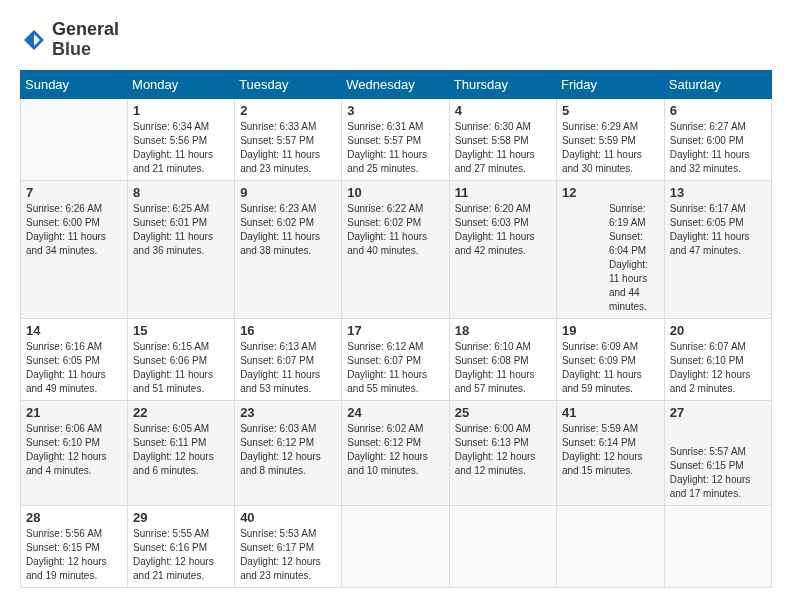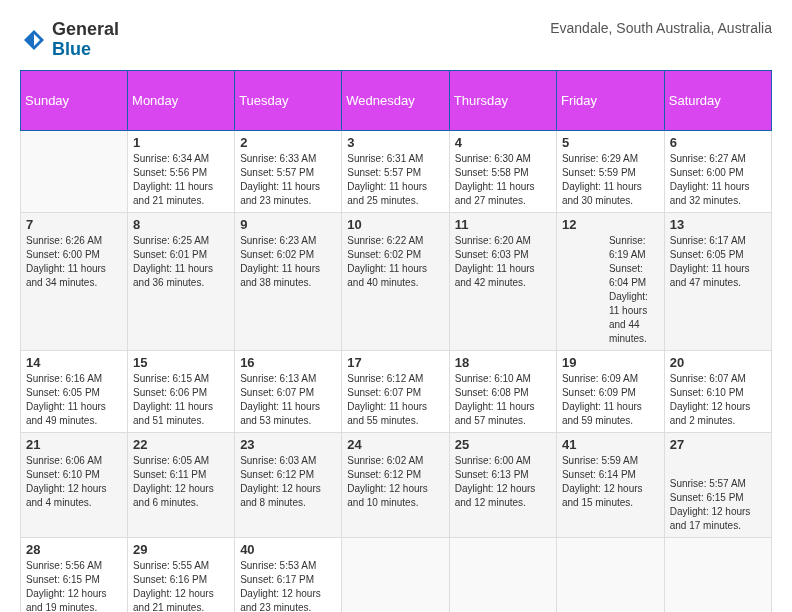--- a/index.html
+++ b/index.html
@@ -21,21 +21,21 @@
       align-items: center;
     }
     .logo-text {
       display: flex;
       flex-direction: column;
       font-size: 18px;
       font-weight: bold;
       line-height: 1.1;
     }
     .logo-general { color: #333; }
-    .logo-blue { color: #0369a1; }
+    .logo-blue { color: #404040; }
     .logo-icon {
       width: 28px;
       height: 28px;
       margin-right: 4px;
     }
     .title-block {
       text-align: right;
     }
     .month-title {
       font-size: 36px;
@@ -45,24 +45,24 @@
     .subtitle {
       font-size: 14px;
       color: #555;
     }
     .calendar {
       width: 100%;
       border-collapse: collapse;
       border: 1px solid #ccc;
     }
     .calendar th {
-      background-color: #d946ef;
+      background-color: #0369a1;
       color: #fff;
       font-size: 13px;
-      padding: 22px 4px;
+      padding: 6px 4px;
       text-align: left;
       border: 1px solid #1560aa;
       font-weight: normal;
     }
     .calendar td {
       vertical-align: top;
       border: 1px solid #ddd;
       padding: 4px 5px;
       width: 108px;
       min-height: 90px;
@@ -100,21 +100,20 @@
     <svg class="logo-icon" viewBox="0 0 28 28">
       <polygon points="14,4 24,14 14,24 4,14" fill="#1a6fc4"></polygon>
       <polygon points="14,8 20,14 14,20" fill="#fff"></polygon>
     </svg>
     <div class="logo-text">
       <span class="logo-general">General</span>
       <span class="logo-blue">Blue</span>
     </div>
   </div>
   <div class="title-block">
-    <div class="subtitle">Evandale, South Australia, Australia</div>
   </div>
 </div>
 
 <table class="calendar">
   <thead>
     <tr>
     <th>Sunday</th>
         <th>Monday</th>
         <th>Tuesday</th>
         <th>Wednesday</th>

